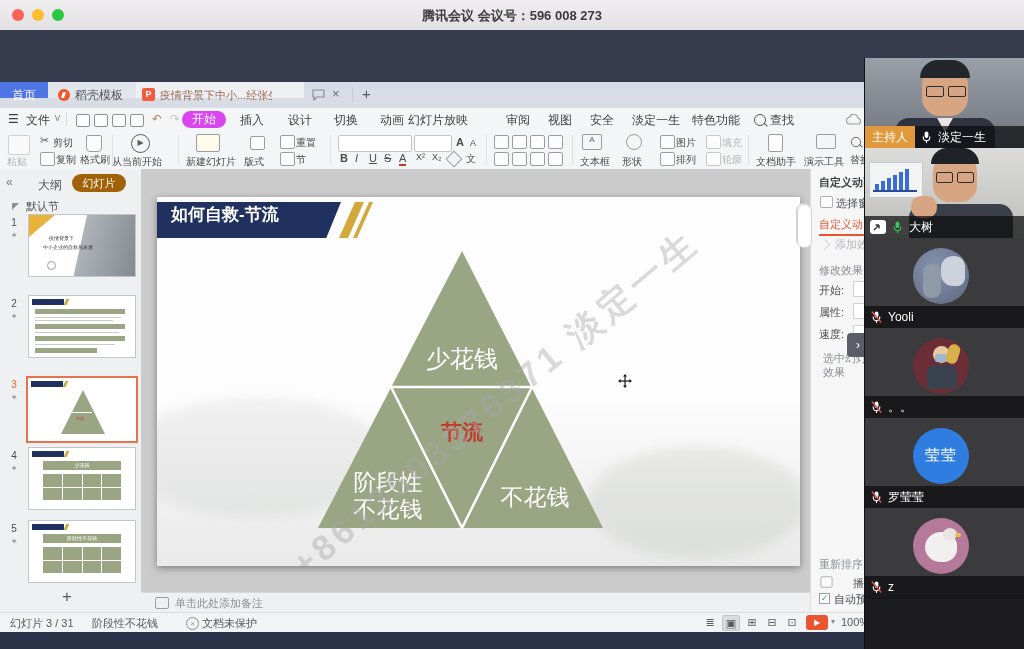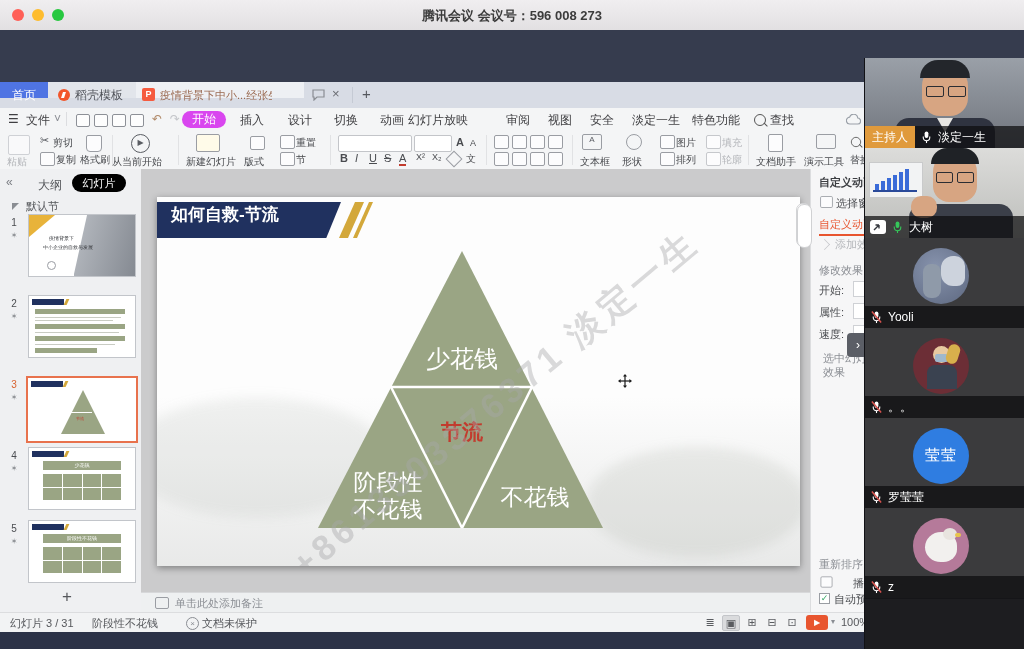--- a/index.html
+++ b/index.html
@@ -36,21 +36,21 @@
   .rsep{top:4px;width:1px;height:30px;background:#e1e2e4;}
   .rlbl{font-size:10px;color:#46484c;white-space:nowrap;}
   .rgray{color:#b4b6ba;}
   .ic{width:13px;height:12px;border:1px solid #9a9da3;border-radius:2px;background:#fcfcfd;display:inline-block;}
   .icg{border-color:#c6c8cc;}
   .fbox{height:15px;border:1px solid #c3c5c9;background:#fff;border-radius:2px;}
   .fmt{font-size:11px;color:#4a4c50;}
   .playc{width:17px;height:17px;border:1.5px solid #5a5d63;border-radius:50%;color:#5a5d63;font-size:8px;text-align:center;line-height:16px;}
   
   .leftpanel{left:0;top:169px;width:141px;height:443px;background:#eff0f2;border-right:1px solid #d4d5d7;}
-  .pillgray{background:#000000;border-radius:9px;color:#fff;font-size:11px;text-align:center;line-height:18px;}
+  .pillgray{background:#a16207;border-radius:9px;color:#fff;font-size:11px;text-align:center;line-height:18px;}
   .thumb{left:28px;width:106px;height:61px;background:#fff;border:1px solid #c2c5ca;overflow:hidden;}
   .thumb-sel{left:26px;width:108px;height:63px;border:2px solid #e8724d;background:#fff;overflow:hidden;}
   .tnum{left:6px;width:16px;text-align:center;font-size:10px;color:#4a4c50;}
   .tstar{left:6px;width:16px;text-align:center;font-size:8px;color:#8a8d92;}
   .mini-banner{left:3px;top:3px;width:32px;height:6px;background:#20315f;}
   .mini-banner:after{content:"";position:absolute;right:-4px;top:0;width:3px;height:6px;background:#d3a83b;transform:skewX(-25deg);}
   .gbar{background:#9aa584;}
   .gline{background:#c9ccc3;height:1px;}
   
   .canvas{left:141px;top:169px;width:669px;height:423px;background:#cbcbcc;overflow:hidden;}

